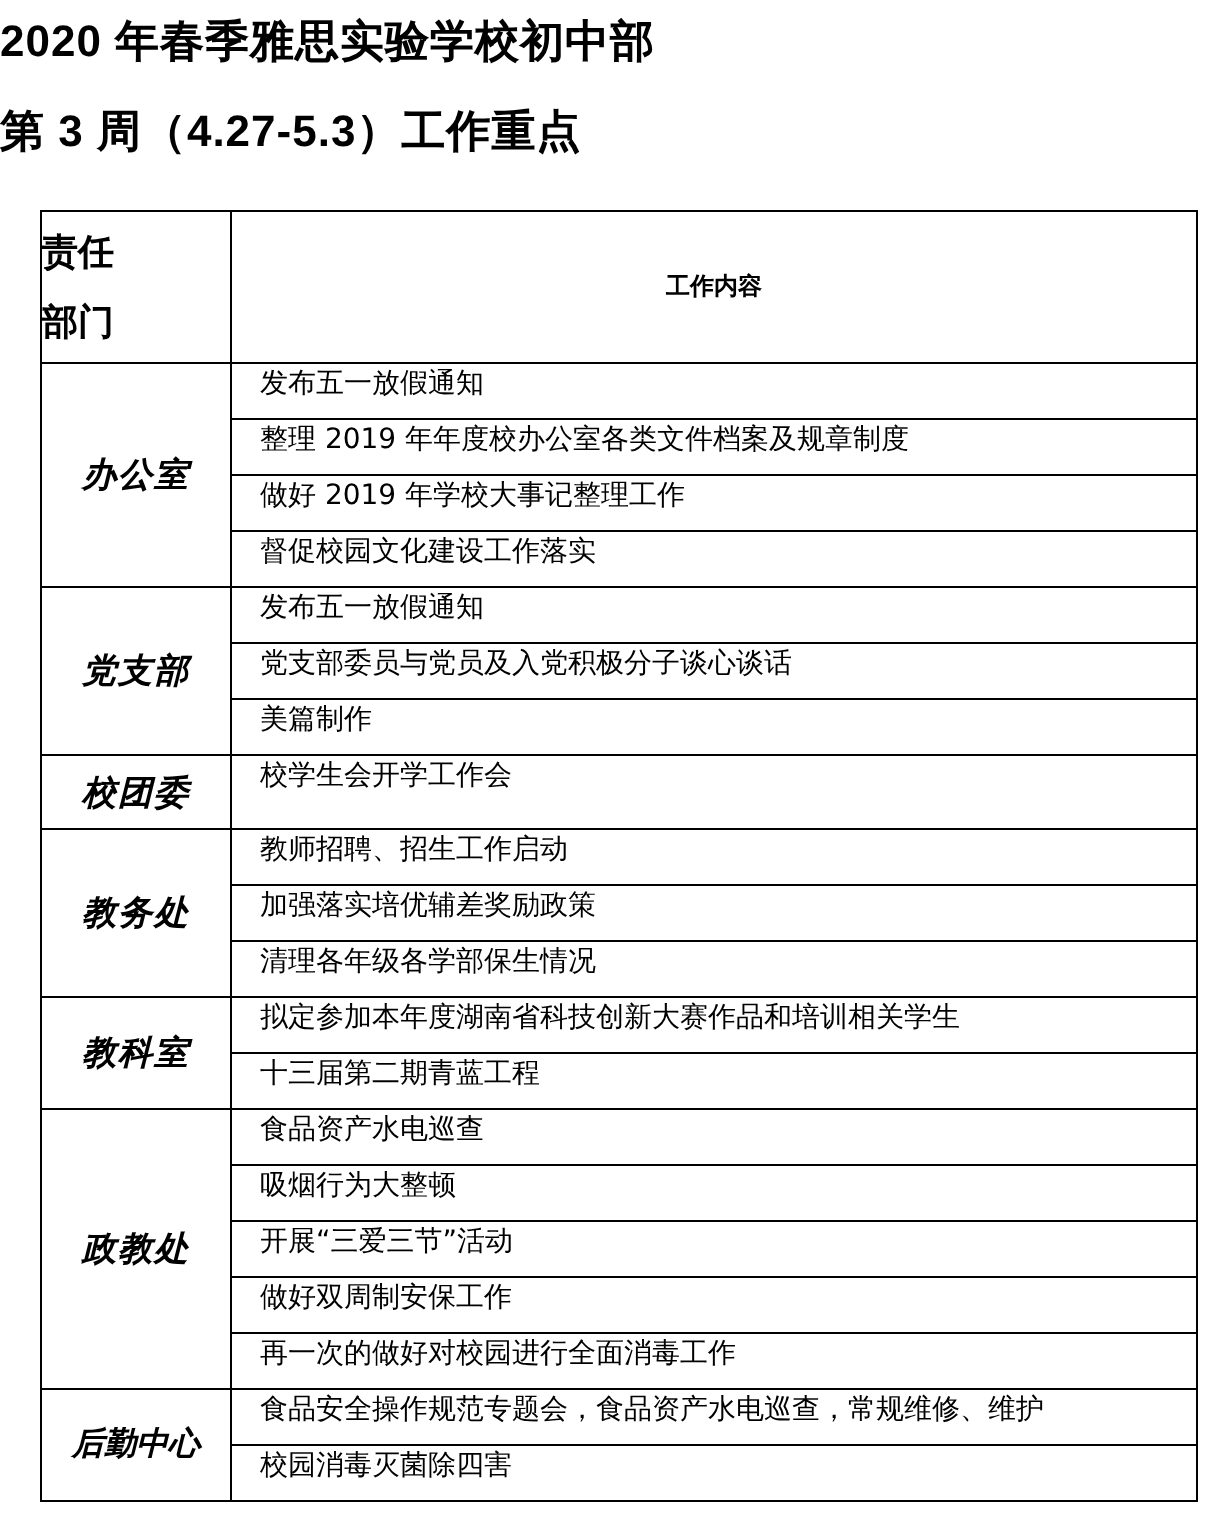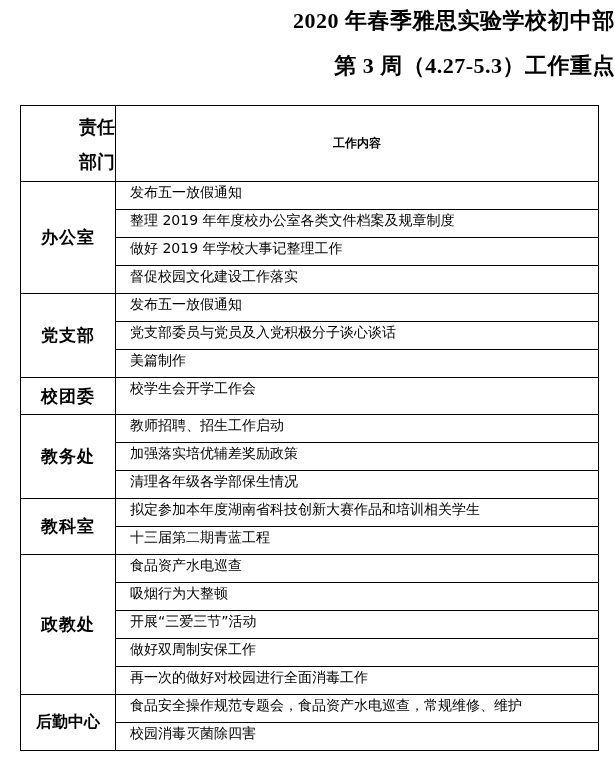--- a/index.html
+++ b/index.html
@@ -1,46 +1,46 @@
 <!DOCTYPE html>
 <html><head>
 <meta charset="utf-8">
 <style>
   html, body { margin: 0; padding: 0; background: #ffffff; }
   body { width: 615px; height: 760px; position: relative; overflow: hidden; color: #000; }
   .title {
-    position: absolute; left: 0; width: 615px; text-align: right;
-    font-family: Liberation Serif, serif;
+    position: absolute; left: 0; width: 615px; text-align: left;
+    font-family: Liberation Sans, sans-serif;
     font-weight: bold; font-size: 22px; line-height: 30px; letter-spacing: 0.5px;
   }
   .title-1 { top: 6px; }
   .title-2 { top: 51px; }
   table.plan {
     position: absolute; left: 20px; top: 105px;
     width: 578px; border-collapse: collapse; table-layout: fixed;
   }
   table.plan td {
     border: 1.2px solid #000; padding: 0; vertical-align: top;
   }
   col.c-dept { width: 95px; }
   col.c-work { width: 483px; }
   .hdr-dept {
-    text-align: right; vertical-align: middle !important;
+    text-align: left; vertical-align: middle !important;
     font-family: "DejaVu Serif", "Liberation Serif", serif; font-weight: bold;
     font-size: 18px; line-height: 35px; height: 75px;
   }
   .hdr-work {
     text-align: center; vertical-align: middle !important;
     font-family: "DejaVu Serif", "Liberation Serif", serif; font-weight: bold;
     font-size: 12px; height: 75px;
   }
   .dept {
     text-align: center; vertical-align: middle !important;
     font-family: "DejaVu Serif", "Liberation Serif", serif; font-weight: bold;
-    font-size: 17px; letter-spacing: 1px;
+    font-size: 17px; letter-spacing: 1px; font-style: italic;
   }
   .dept.narrow { letter-spacing: 0; font-size: 16px; }
   .item {
     font-family: "DejaVu Sans", "Liberation Sans", sans-serif;
     font-size: 14px; height: 27px; line-height: 20px;
     padding-left: 14px !important; white-space: nowrap; overflow: hidden;
   }
   .item.tall { height: 36px; }
 </style>
 </head>

